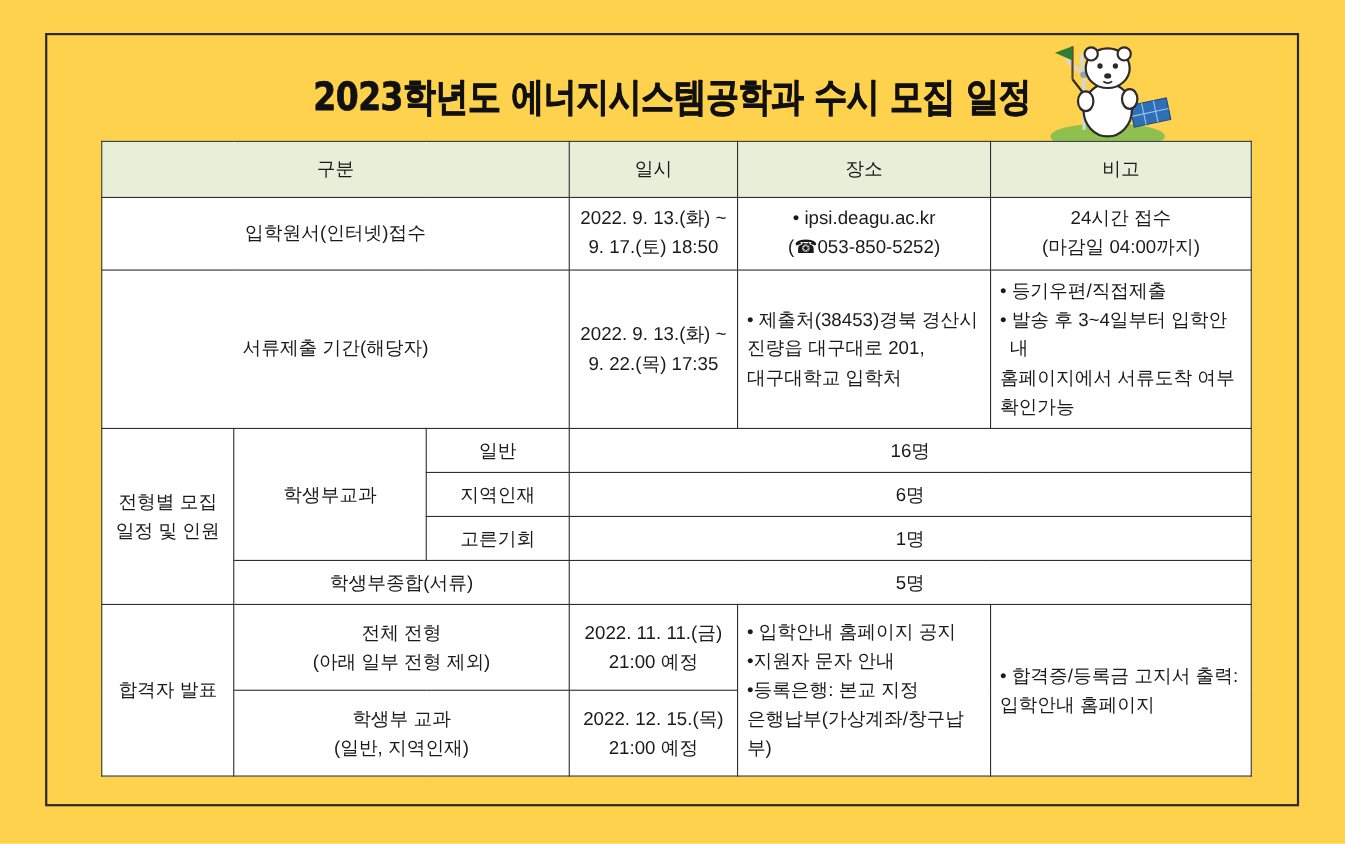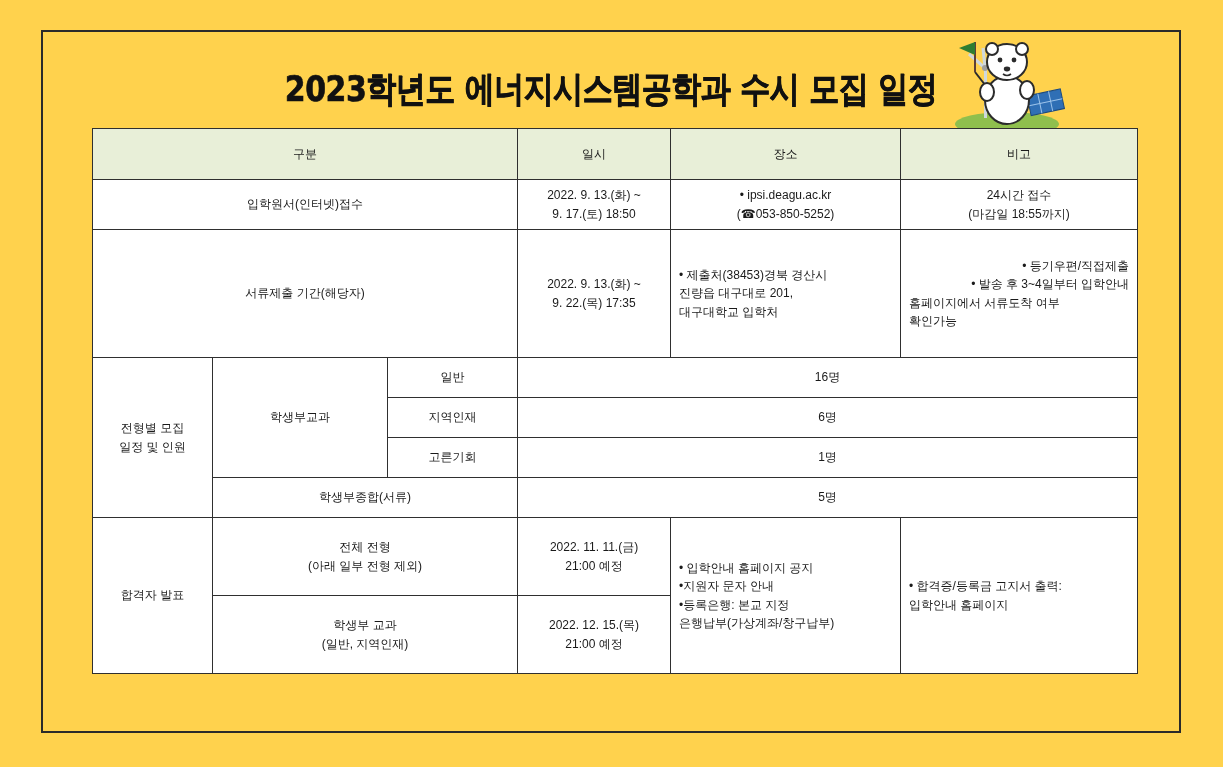--- a/index.html
+++ b/index.html
@@ -60,21 +60,21 @@
     position: absolute;
     left: 92px;
     top: 128px;
     width: 1045px;
     border-collapse: collapse;
     table-layout: fixed;
     background: #fff;
   }
   table.sched td, table.sched th {
     border: 1px solid #2f2f2f;
-    font-size: 12px;
+    font-size: 17px;
     color: #1a1a1a;
     padding: 6px 8px;
     vertical-align: middle;
     line-height: 1.55;
     font-weight: normal;
   }
   thead th {
     background: #e8efd8;
     text-align: center;
     font-weight: bold;
@@ -88,21 +88,20 @@
     color: #d21919;
     font-weight: bold;
     text-align: center;
   }
   .cellblock { display: block; }
   .nowrapline { white-space: nowrap; }
   .li {
     display: block;
     text-indent: -9px;
     padding-left: 9px;
-    text-align: right;
   }
   .rowh { height: 46px; }
   .rowh2 { height: 128px; }
   .rowsm { height: 40px; }
   .rowp { height: 78px; }
 </style>
 </head>
 <body>
 
 <div class="page">
@@ -176,21 +175,21 @@
         <td class="red">
           <span class="cellblock nowrapline">2022. 9. 13.(화) ~</span>
           <span class="cellblock nowrapline">9. 17.(토) 18:50</span>
         </td>
         <td class="ctr">
           <span class="cellblock">• ipsi.deagu.ac.kr</span>
           <span class="cellblock">(☎053-850-5252)</span>
         </td>
         <td class="ctr">
           <span class="cellblock">24시간 접수</span>
-          <span class="cellblock">(마감일 18:55까지)</span>
+          <span class="cellblock">(마감일 04:00까지)</span>
         </td>
       </tr>
 
       <tr class="rowh2">
         <td colspan="3" class="ctr bold">서류제출 기간(해당자)</td>
         <td class="ctr">
           <span class="cellblock nowrapline">2022. 9. 13.(화) ~</span>
           <span class="cellblock nowrapline">9. 22.(목) 17:35</span>
         </td>
         <td class="lft">

